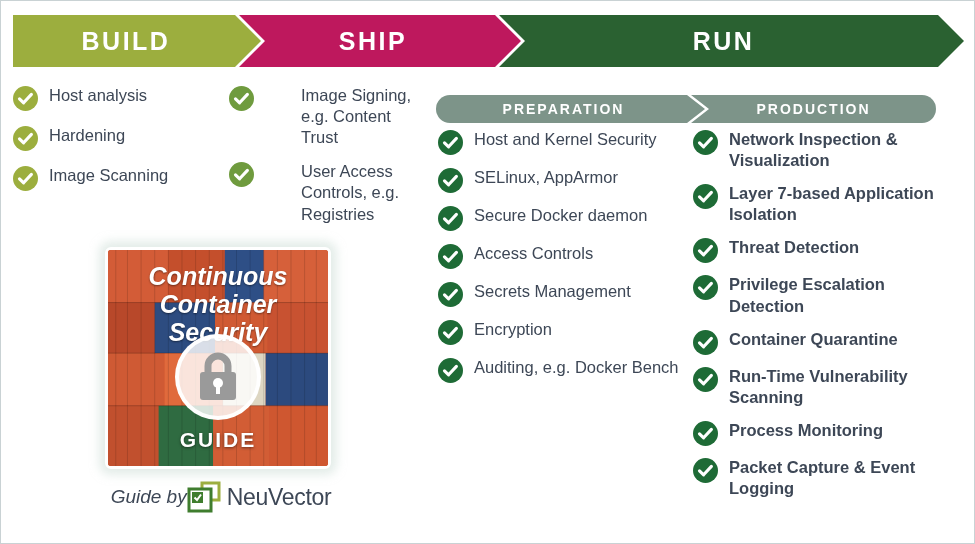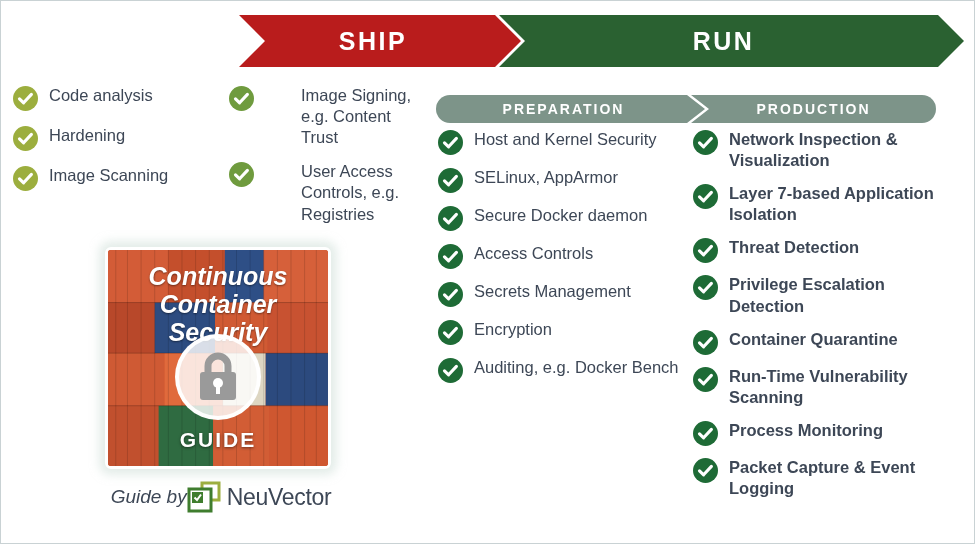--- a/index.html
+++ b/index.html
@@ -48,21 +48,21 @@
   }
   #chev-build {
     left: 0;
     width: 248px;
     background: #9cae3e;
     clip-path: polygon(0 0, 222px 0, 248px 26px, 222px 52px, 0 52px);
   }
   #chev-ship {
     left: 226px;
     width: 282px;
-    background: #b91c1c;
+    background: #be185d;
     clip-path: polygon(0 0, 256px 0, 282px 26px, 256px 52px, 0 52px, 26px 26px);
     text-align: center;
   }
   #chev-run {
     left: 486px;
     width: 465px;
     background: #2a6131;
     clip-path: polygon(0 0, 439px 0, 465px 26px, 439px 52px, 0 52px, 26px 26px);
   }
   #chev-build .chev-label { margin-right: 22px; }
@@ -222,20 +222,23 @@
     color: #3d4756;
     letter-spacing: -0.3px;
   }
 </style>
 </head>
 <body>
 
 <div id="canvas">
 
   <div id="top-banner">
+    <div class="chev" id="chev-build">
+      <span class="chev-label">BUILD</span>
+    </div>
     <div class="chev" id="chev-ship">
       <span class="chev-label">SHIP</span>
     </div>
     <div class="chev" id="chev-run">
       <span class="chev-label">RUN</span>
     </div>
   </div>
 
   <div id="sub-banner">
     <div class="sub-label" id="sub-prep">PREPARATION</div>
@@ -245,21 +248,21 @@
     </svg>
   </div>
 
   <div class="col" id="col-build">
       <div class="item">
         <span class="check c-build">
           <svg width="25" height="25" viewBox="0 0 25 25">
             <path d="M6.5 12.8 L10.6 16.8 L18.4 8.4" fill="none" stroke="#ffffff" stroke-width="3.1" stroke-linecap="round" stroke-linejoin="round"></path>
           </svg>
         </span>
-        <span class="item-text">Code analysis</span>
+        <span class="item-text">Host analysis</span>
       </div>
       <div class="item">
         <span class="check c-build">
           <svg width="25" height="25" viewBox="0 0 25 25">
             <path d="M6.5 12.8 L10.6 16.8 L18.4 8.4" fill="none" stroke="#ffffff" stroke-width="3.1" stroke-linecap="round" stroke-linejoin="round"></path>
           </svg>
         </span>
         <span class="item-text">Hardening</span>
       </div>
       <div class="item">

